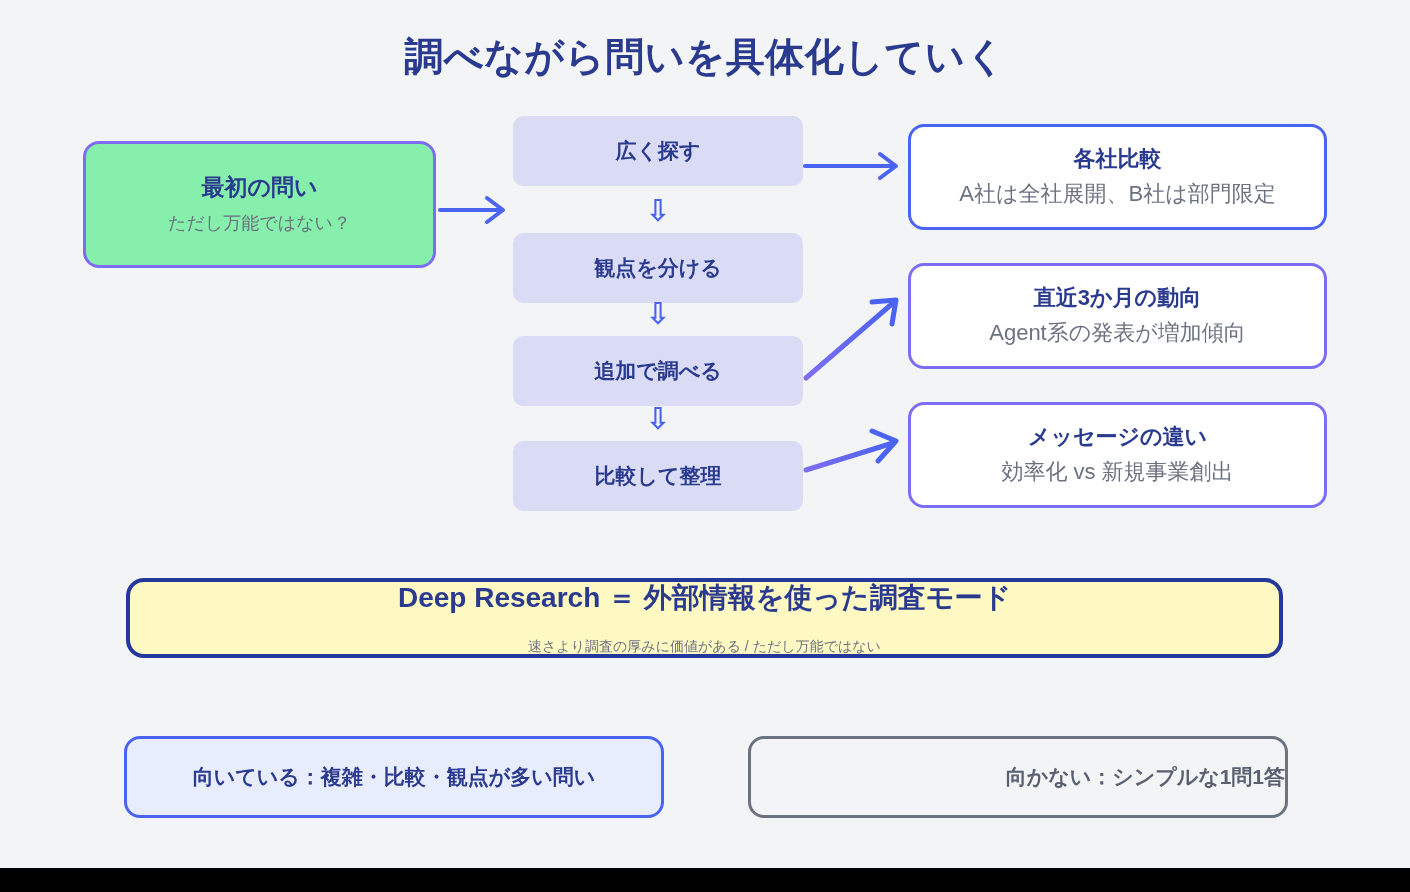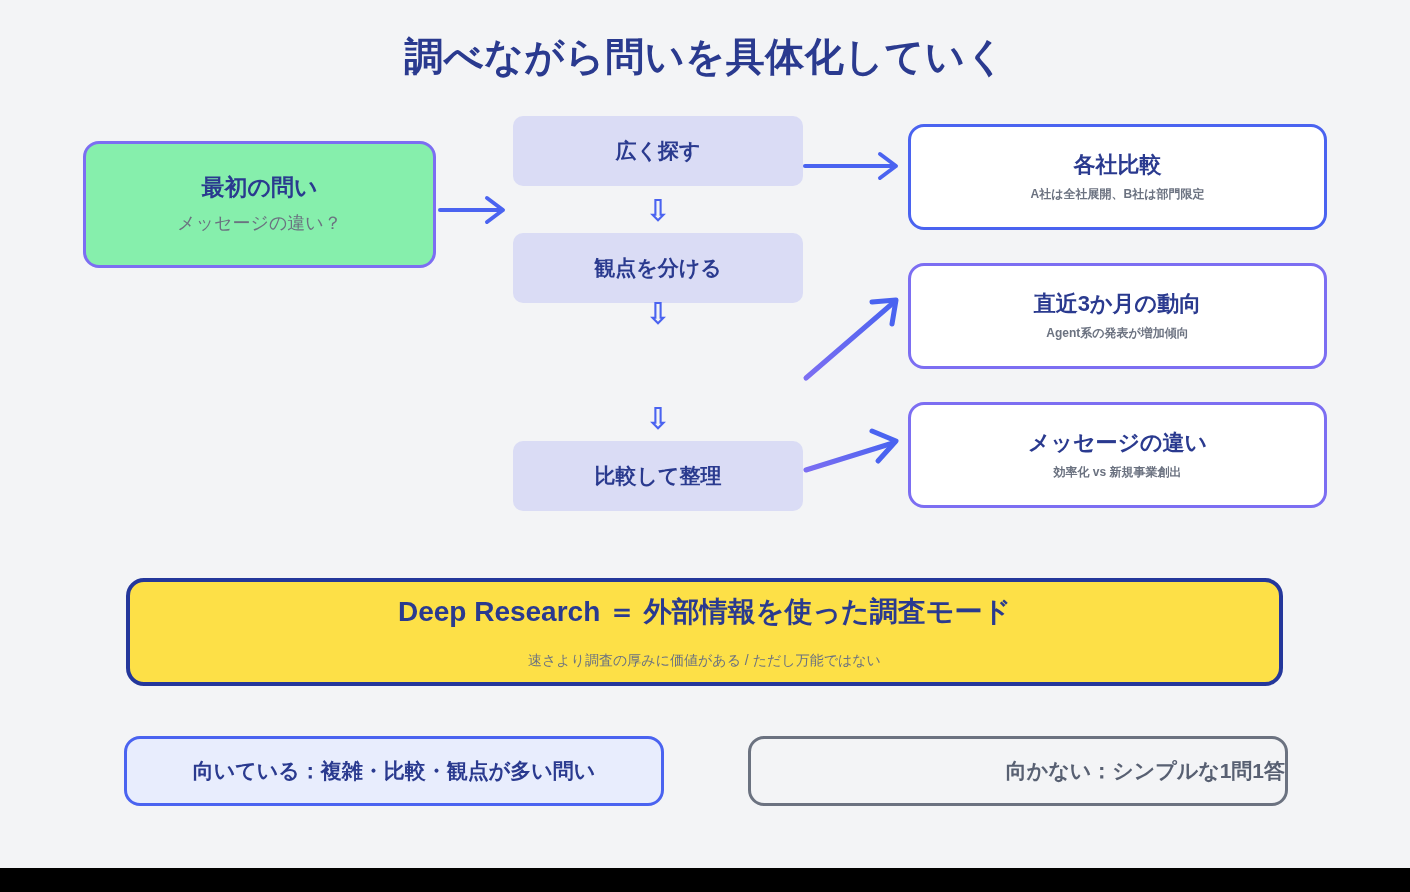--- a/index.html
+++ b/index.html
@@ -101,42 +101,42 @@
   
   .card {
     left: 908px;
     width: 419px;
     height: 106px;
     background: #ffffff;
     border-radius: 16px;
     box-sizing: border-box;
   }
   .card .headline { font-size: 22px; margin-bottom: 8px; }
-  .card .sub { font-size: 12px; font-weight: bold; }
+  .card .sub { font-size: 22px; }
   .card-1 { top: 124px; border: 3px solid #4a63f0; }
   .card-2 { top: 263px; border: 3px solid #7c6ef2; }
   .card-3 { top: 402px; border: 3px solid #7c6ef2; }
 
   
   .summary-box {
     left: 126px;
     top: 578px;
     width: 1157px;
-    height: 108px;
-    background: #fde047;
+    height: 80px;
+    background: #fef9c3;
     border: 4px solid #24379b;
     border-radius: 18px;
     gap: 12px;
   }
   .summary-box .headline { font-size: 28px; margin-bottom: 10px; }
   .summary-box .sub { font-size: 14px; }
 
   
   .pill {
-    height: 70px;
+    height: 82px;
     border-radius: 16px;
     box-sizing: border-box;
   }
   .pill .headline { font-size: 21px; }
   .pill-good {
     left: 124px;
     top: 736px;
     width: 540px;
     background: #e8edfd;
     border: 3px solid #4a63f0;
@@ -202,33 +202,36 @@
       </g>
 
       <g>
         <line x1="806" y1="470" x2="893" y2="443" stroke="url(#gradPB)" stroke-width="5" stroke-linecap="round"></line>
         <polyline points="872,431 896,441 878,461" fill="none" stroke="#4a63f0" stroke-width="5" stroke-linecap="round" stroke-linejoin="round"></polyline>
       </g>
     </svg>
 
     <div class="box start-box">
       <div class="headline">最初の問い</div>
-      <div class="sub">メッセージの違い？</div>
+      <div class="sub">ただし万能ではない？</div>
     </div>
 
     <div class="box chip chip-1">
       <div class="headline">広く探す</div>
     </div>
     <div class="down-arrow da-1">⇩</div>
 
     <div class="box chip chip-2">
       <div class="headline">観点を分ける</div>
     </div>
     <div class="down-arrow da-2">⇩</div>
 
+    <div class="box chip chip-3">
+      <div class="headline">追加で調べる</div>
+    </div>
     <div class="down-arrow da-3">⇩</div>
 
     <div class="box chip chip-4">
       <div class="headline">比較して整理</div>
     </div>
 
     <div class="box card card-1">
       <div class="headline">各社比較</div>
       <div class="sub">A社は全社展開、B社は部門限定</div>
     </div>

